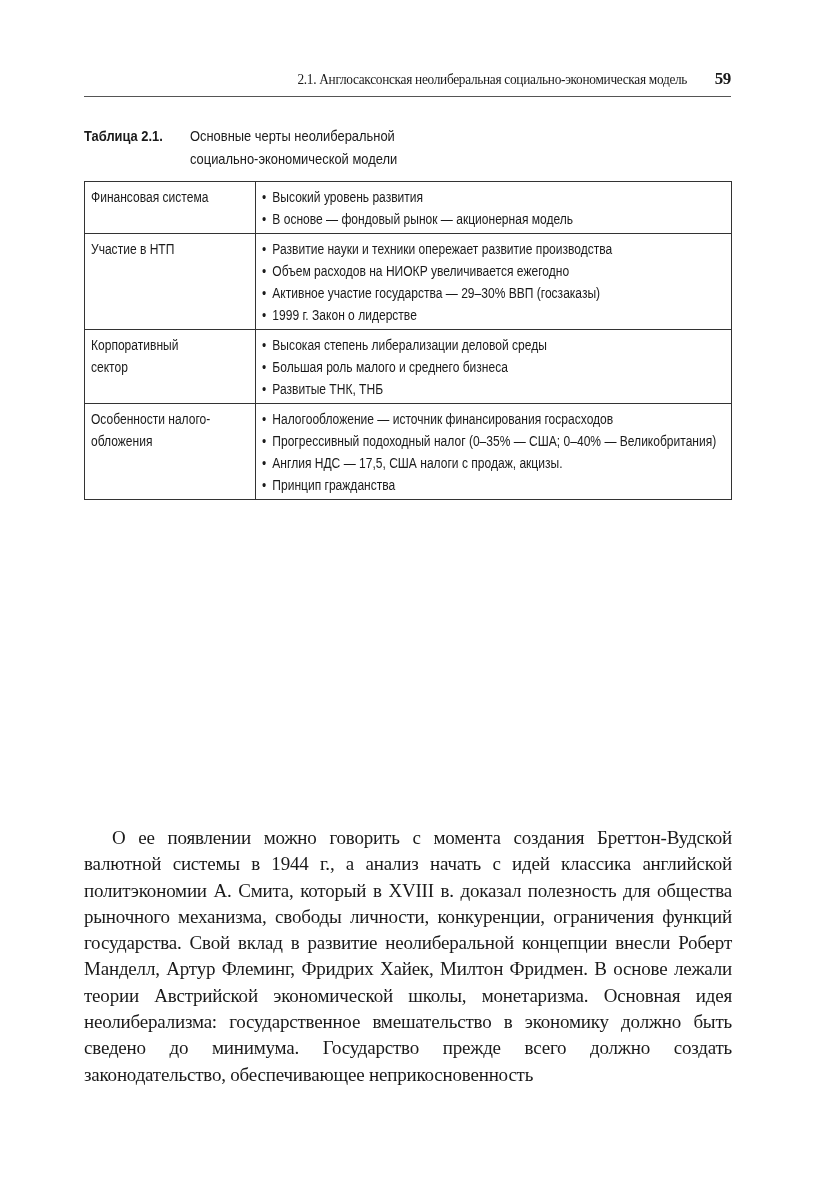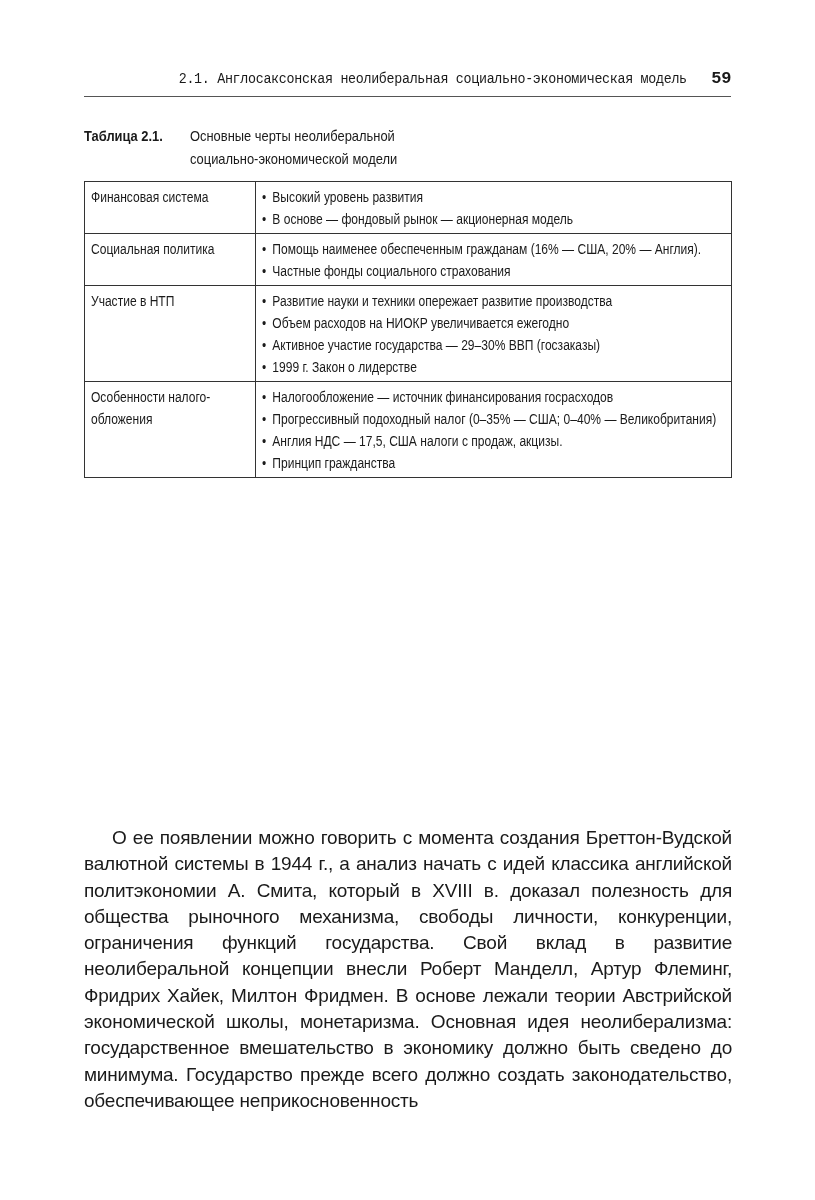--- a/index.html
+++ b/index.html
@@ -1,20 +1,20 @@
 <!DOCTYPE html>
 <html><head>
 <meta charset="utf-8">
 <style>
   html, body { margin: 0; padding: 0; background: #ffffff; }
   body { width: 815px; height: 1200px; position: relative; overflow: hidden; color: #1a1a1a; }
   .running-head {
     position: absolute; left: 84px; top: 68px; width: 647px; height: 28px;
     border-bottom: 1.5px solid #555;
-    font-family: Liberation Mono, monospace; font-size: 15.5px;
+    font-family: Liberation Serif, serif; font-size: 15.5px;
     letter-spacing: -0.35px; transform-origin: left top;
   }
   .running-head .title { position: absolute; right: 44px; top: 2px; white-space: nowrap; transform: scaleX(0.86); transform-origin: right top; }
   .running-head .page-num { position: absolute; right: 0; top: 1px; font-weight: bold; font-size: 17px; }
   .caption {
     position: absolute; left: 84px; top: 124px;
     font-family: "Liberation Sans", sans-serif; font-size: 15px; line-height: 23px;
   }
   .caption .label { position: absolute; left: 0; top: 0; font-weight: bold; white-space: nowrap; transform: scaleX(0.86); transform-origin: left top; }
   .caption .text { position: absolute; left: 106px; top: 0; width: 320px; transform: scaleX(0.86); transform-origin: left top; }
@@ -24,21 +24,21 @@
     border-collapse: collapse;
     font-family: "Liberation Sans", sans-serif; font-size: 14px; line-height: 22px;
   }
   table.features td { border: 1.5px solid #333; vertical-align: top; padding: 4px 6px 3px 6px; }
   table.features td.key { width: 158px; margin-left: 31px; }
   .cellwrap { transform: scaleX(0.86); transform-origin: left top; width: 116%; }
   .bullet { position: relative; padding-left: 12px; }
   .bullet::before { content: "•"; position: absolute; left: 0; top: 0; }
   .body-text {
     position: absolute; left: 84px; top: 825px; width: 648px;
-    font-family: Liberation Sans, sans-serif; font-size: 19px; line-height: 26.3px;
+    font-family: Liberation Serif, serif; font-size: 19px; line-height: 26.3px;
     text-align: justify; text-indent: 28px; hyphens: manual;
     letter-spacing: -0.2px;
   }
 </style>
 </head>
 <body>
 
 <div class="running-head">
   <span class="title">2.1. Англосаксонская неолиберальная социально-экономическая модель</span>
   <span class="page-num">59</span>
@@ -63,42 +63,44 @@
         <td>
           <div class="cellwrap">
             <div class="bullet">Высокий уровень развития</div>
             <div class="bullet">В основе — фондовый рынок — акционерная модель</div>
           </div>
         </td>
       </tr>
       <tr>
         <td class="key">
           <div class="cellwrap">
-            <div>Социальная политика</div>
-          </div>
-        </td>
-        <td>
-          <div class="cellwrap">
-            <div class="bullet">Помощь наименее обеспеченным гражданам (16% — США, 20% — Англия).</div>
-            <div class="bullet">Частные фонды социального страхования</div>
-          </div>
-        </td>
-      </tr>
-      <tr>
-        <td class="key">
-          <div class="cellwrap">
             <div>Участие в НТП</div>
           </div>
         </td>
         <td>
           <div class="cellwrap">
             <div class="bullet">Развитие науки и техники опережает развитие производства</div>
             <div class="bullet">Объем расходов на НИОКР увеличивается ежегодно</div>
             <div class="bullet">Активное участие государства — 29–30% ВВП (госзаказы)</div>
             <div class="bullet">1999 г. Закон о лидерстве</div>
+          </div>
+        </td>
+      </tr>
+      <tr>
+        <td class="key">
+          <div class="cellwrap">
+            <div>Корпоративный</div>
+            <div>сектор</div>
+          </div>
+        </td>
+        <td>
+          <div class="cellwrap">
+            <div class="bullet">Высокая степень либерализации деловой среды</div>
+            <div class="bullet">Большая роль малого и среднего бизнеса</div>
+            <div class="bullet">Развитые ТНК, ТНБ</div>
           </div>
         </td>
       </tr>
       <tr>
         <td class="key">
           <div class="cellwrap">
             <div>Особенности налого-</div>
             <div>обложения</div>
           </div>
         </td>

